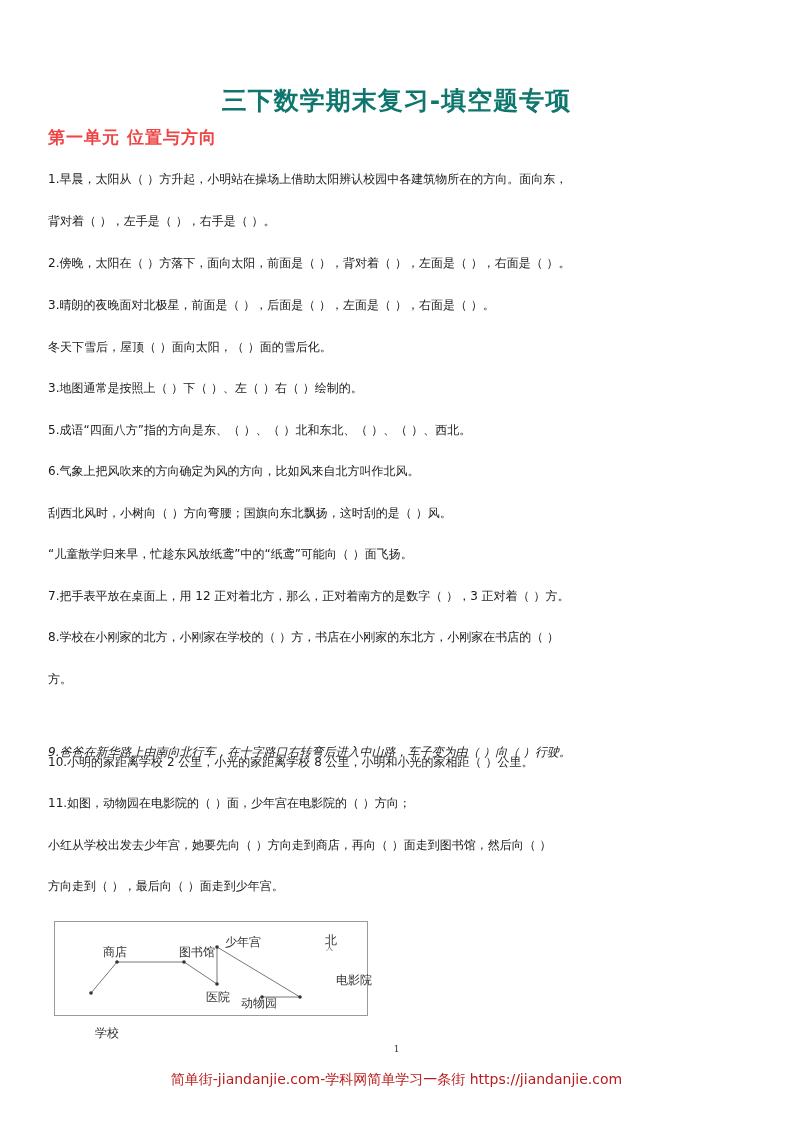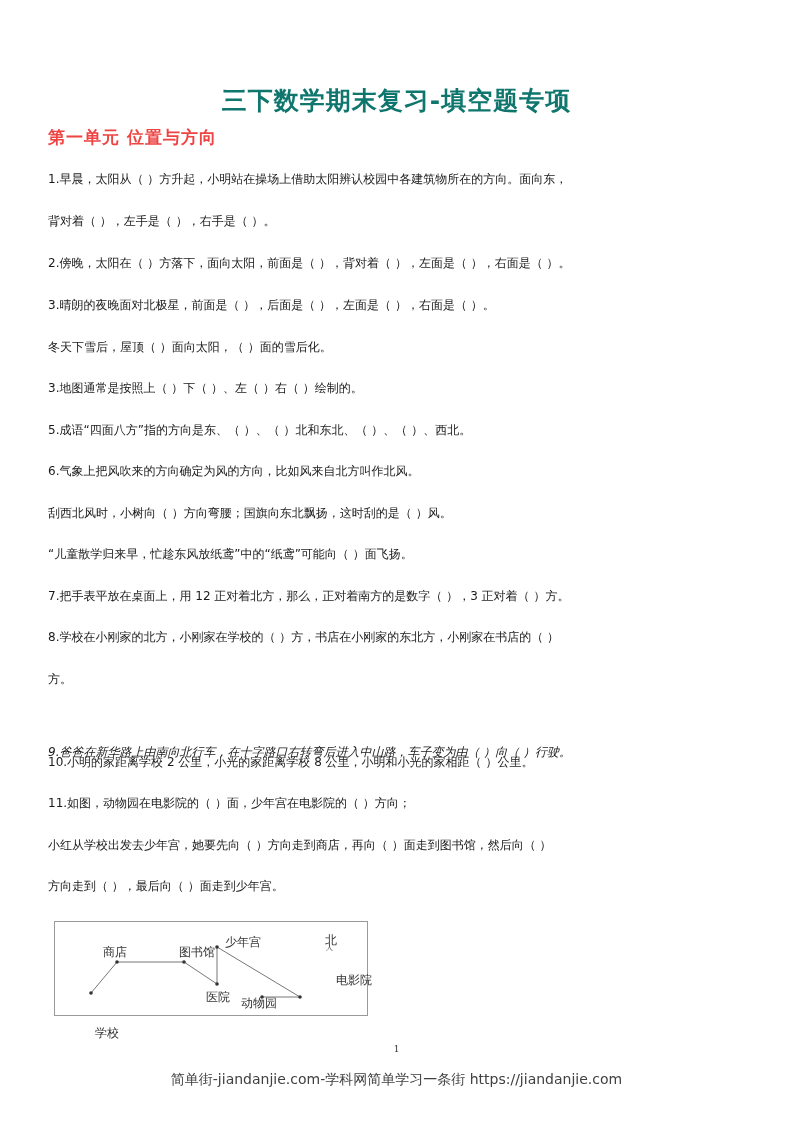--- a/index.html
+++ b/index.html
@@ -74,21 +74,21 @@
       font-size: 9px;
       color: #333;
     }
     .footer {
       position: absolute;
       top: 1071px;
       left: 0;
       width: 793px;
       text-align: center;
       font-size: 14px;
-      color: #404040;
+      color: #b91c1c;
     }
   </style>
 </head>
 <body>
 
 <div>
 
   <div class="title">三下数学期末复习-填空题专项</div>
   <div class="section-heading">第一单元  位置与方向</div>
 

